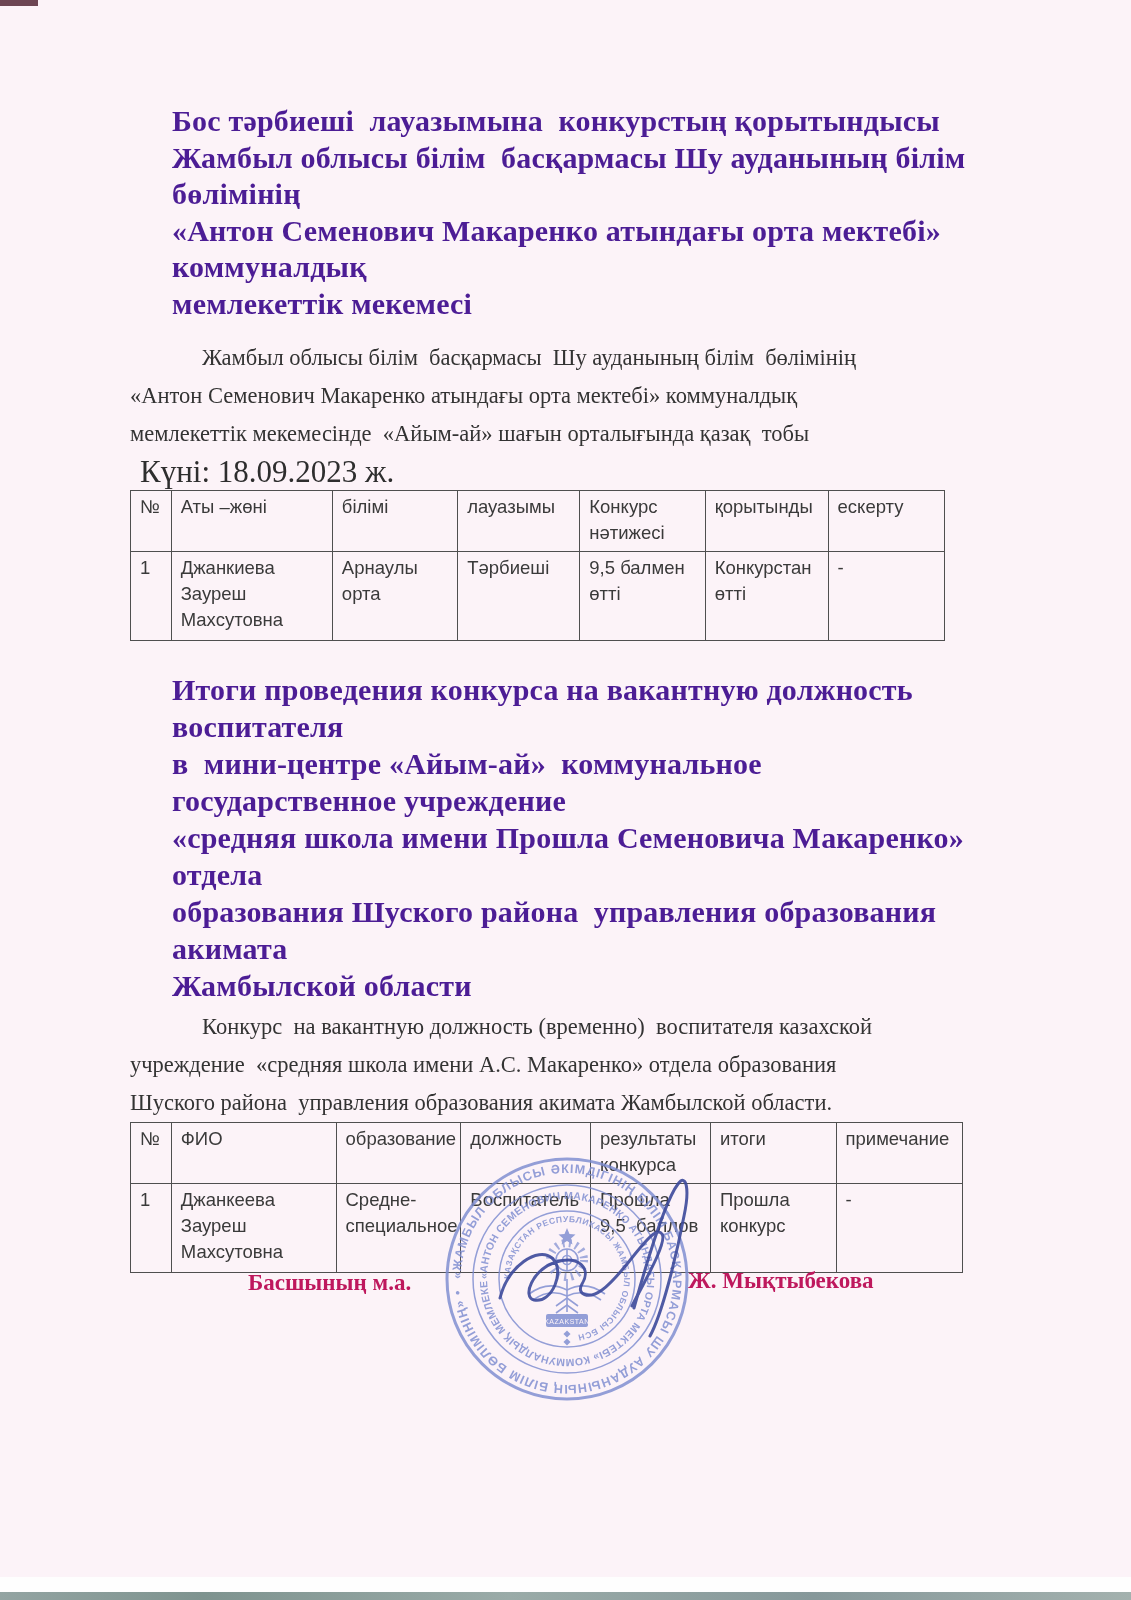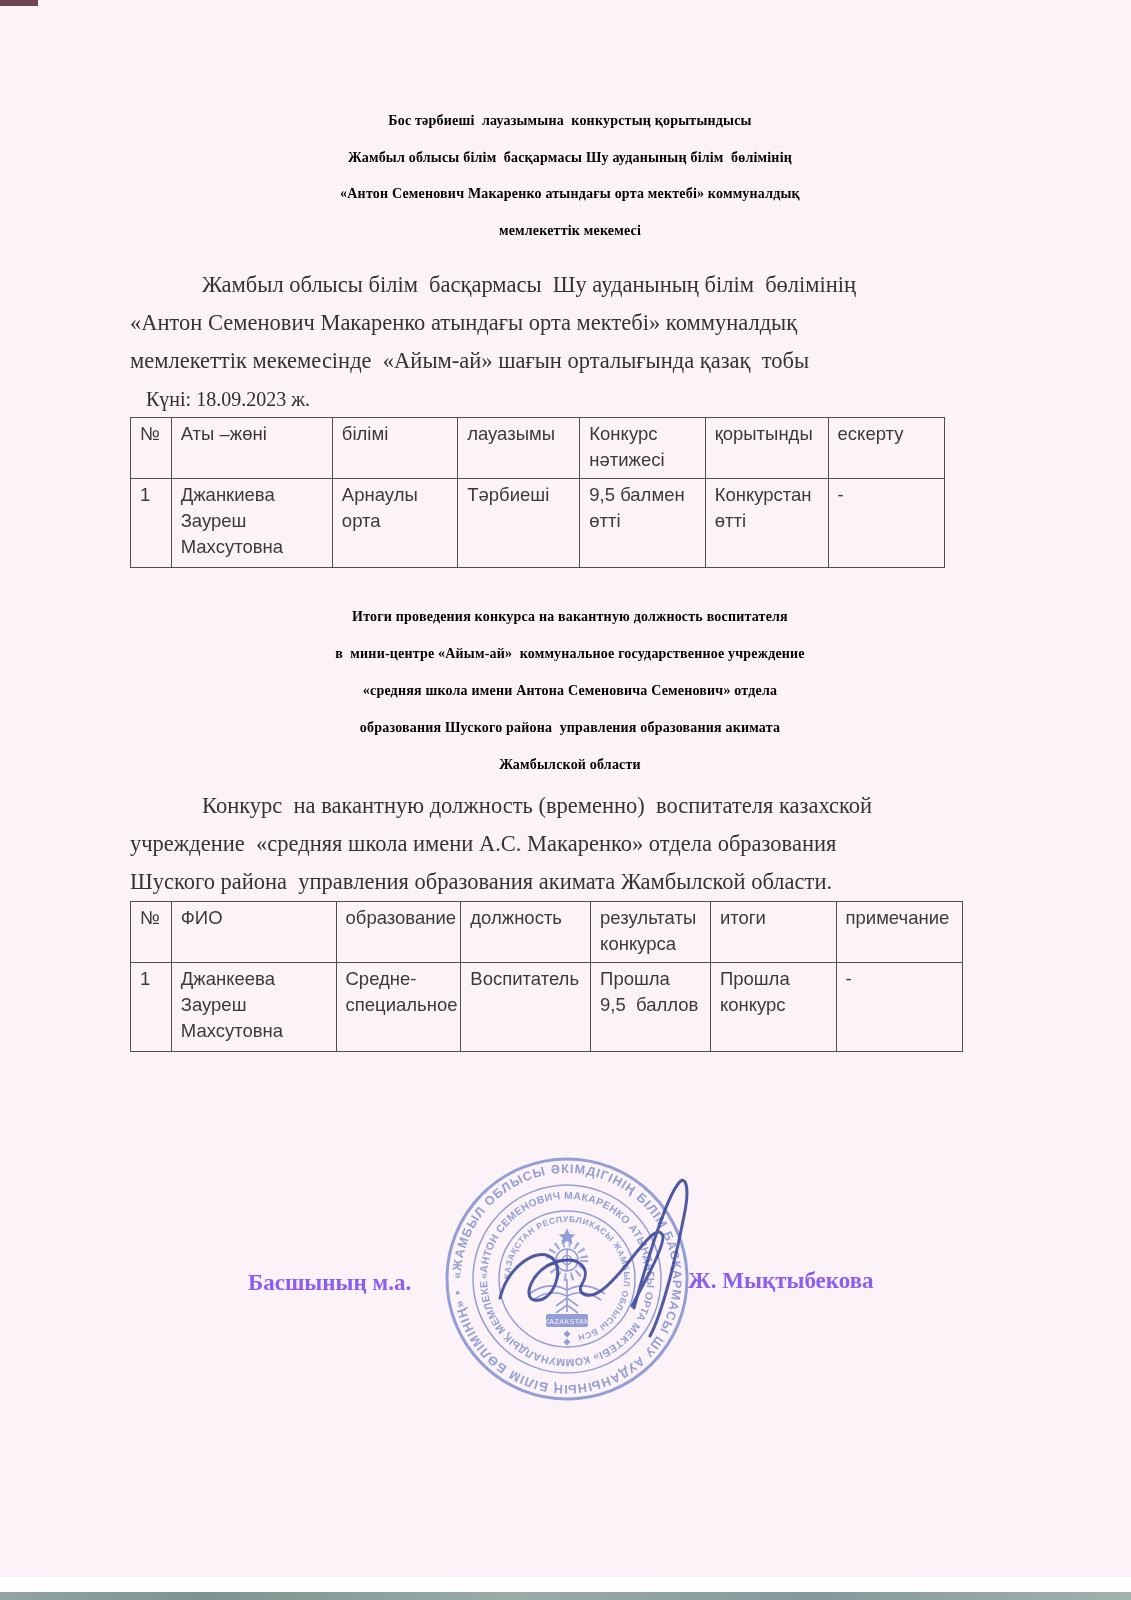--- a/index.html
+++ b/index.html
@@ -12,35 +12,35 @@
     color:#343434;
   }
   .content{
     position:absolute;left:130px;top:0;width:838px;
   }
   .pre{white-space:pre-wrap;}
   
   .title-block{
     margin-top:103px;
     padding-left:42px;
-    text-align:center;
+    text-align:left;
     font-weight:bold;
-    font-size:14px;
+    font-size:30px;
     line-height:36.5px;
-    color:#000000;
+    color:#4c1d95;
     letter-spacing:.2px;
   }
   .title-block.ru{margin-top:30px;line-height:37px;}
   
   .para{margin-top:17px;font-size:22.5px;line-height:38px;color:#333;}
   .para .line{white-space:pre-wrap;}
   .para .line.first{text-indent:72px;}
   .para.ru{margin-top:4px;}
   
-  .date-line{margin-top:3px;margin-left:16px;font-size:20px;line-height:32px;color:#2e2e2e;}
+  .date-line{margin-top:3px;margin-left:10px;font-size:31px;line-height:32px;color:#2e2e2e;}
   .date-line.ru{margin-top:14px;}
   
   table.doc{
     border-collapse:collapse;
     table-layout:fixed;
     font-family:"Liberation Sans", sans-serif;
     font-size:18.5px;line-height:26px;color:#3a3a3a;
     margin-top:2px;
   }
   table.doc.kz{width:815px;}
@@ -51,21 +51,21 @@
     text-align:left;
     font-weight:normal;
     padding:3px 9px 5px 9px;
     white-space:pre-wrap;
     overflow:hidden;
   }
   table.doc td.datacell{padding-bottom:7px;}
   
   .footer-label{
     position:absolute;
-    font-weight:bold;font-size:23px;color:#8b5cf6;
+    font-weight:bold;font-size:23px;color:#be185d;
     white-space:pre;
   }
   .footer-label.left{left:248px;top:1270px;}
   .footer-label.right{left:688px;top:1268px;}
   .stamp-wrap{position:absolute;left:436px;top:1148px;width:262px;height:262px;opacity:.82;}
   .sig-wrap{position:absolute;left:430px;top:1158px;width:330px;height:210px;}
   
   .scan-top-left{position:absolute;left:0;top:0;width:38px;height:6px;background:#6d4553;}
   .scan-bottom-white{position:absolute;left:0;bottom:8px;width:100%;height:15px;background:#fefefe;}
   .scan-bottom-edge{position:absolute;left:0;bottom:0;width:100%;height:8px;
@@ -128,21 +128,21 @@
         <td class="datacell">Конкурстан
 өтті</td>
         <td class="datacell">-</td>
       </tr>
     </tbody>
       </table>
 
     <div class="title-block ru">
       <div class="pre">Итоги проведения конкурса на вакантную должность воспитателя</div>
       <div class="pre">в  мини-центре «Айым-ай»  коммунальное государственное учреждение</div>
-      <div class="pre">«средняя школа имени Антона Семеновича Семенович» отдела</div>
+      <div class="pre">«средняя школа имени Прошла Семеновича Макаренко» отдела</div>
       <div class="pre">образования Шуского района  управления образования акимата</div>
       <div class="pre">Жамбылской области</div>
     </div>
 
     <div class="para ru" style="">
       <div class="line first">Конкурс  на вакантную должность (временно)  воспитателя казахской</div>
       <div class="line">учреждение  «средняя школа имени А.С. Макаренко» отдела образования</div>
       <div class="line">Шуского района  управления образования акимата Жамбылской области.</div>
     </div>
 

